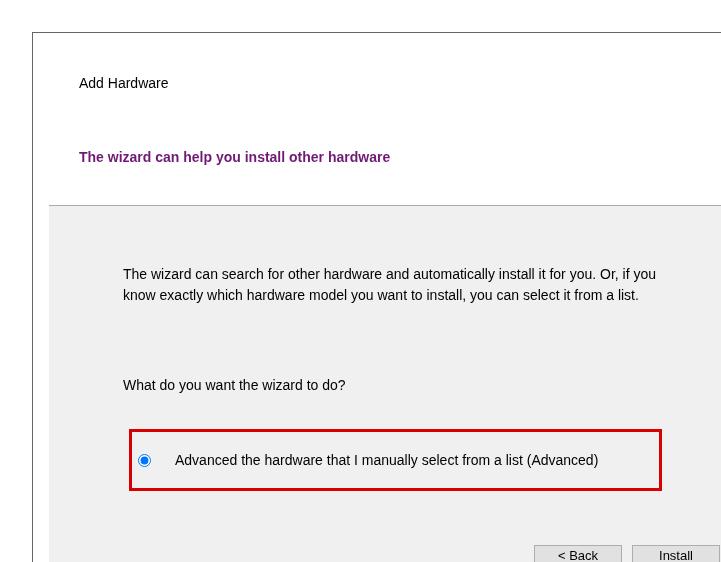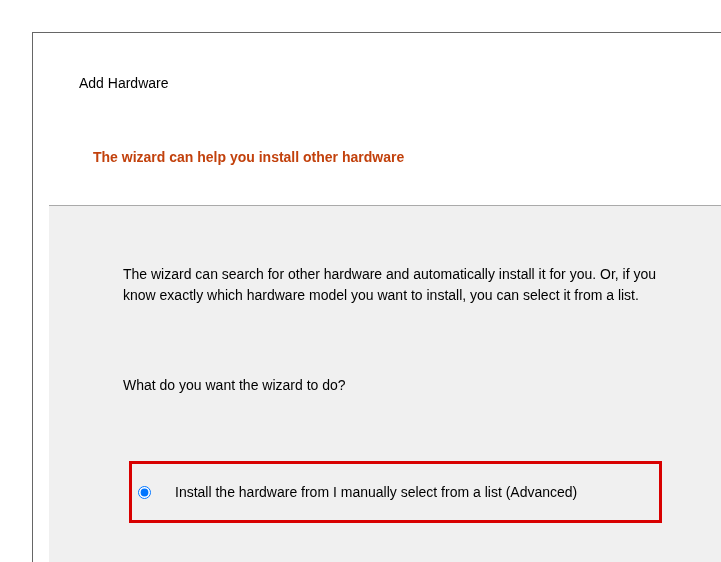--- a/index.html
+++ b/index.html
@@ -30,37 +30,36 @@
     }
     .title {
       font-size: 14px;
       font-weight: normal;
       color: #000;
       margin-bottom: 26px;
     }
     .subtitle {
       font-size: 14px;
       font-weight: bold;
-      color: #c2410c;
-      margin-left: 14px;
+      color: #701a75;
     }
     .content {
       flex: 1;
       background: #f0f0f0;
       padding: 42px 58px 20px 58px;
       color: #000;
     }
     .description {
       font-size: 14px;
       line-height: 1.5;
       margin-bottom: 39px;
     }
     .question {
       font-size: 14px;
-      margin-bottom: 36px;
+      margin-bottom: 4px;
     }
     .radio-group {
       padding-left: 22px;
     }
     .radio-row {
       display: flex;
       align-items: center;
       padding: 4px 6px;
       margin-bottom: 6px;
     }
@@ -109,21 +108,21 @@
     <div class="subtitle">The wizard can help you install other hardware</div>
   </div>
 
   <div class="content">
     <div class="description">The wizard can search for other hardware and automatically install it for you. Or, if you know exactly which hardware model you want to install, you can select it from a list.</div>
     <div class="question">What do you want the wizard to do?</div>
 
     <div class="radio-group">
       <label class="radio-row highlighted">
         <input type="radio" name="installopt" class="radio-input" checked="" style="">
-        <span class="radio-label">Install the hardware from I manually select from a list (Advanced)</span>
+        <span class="radio-label">Advanced the hardware that I manually select from a list (Advanced)</span>
       </label>
     </div>
   </div>
 
   <div class="footer">
     <button class="btn">&lt; Back</button>
     <button class="btn">Install</button>
   </div>
 
 </div>

